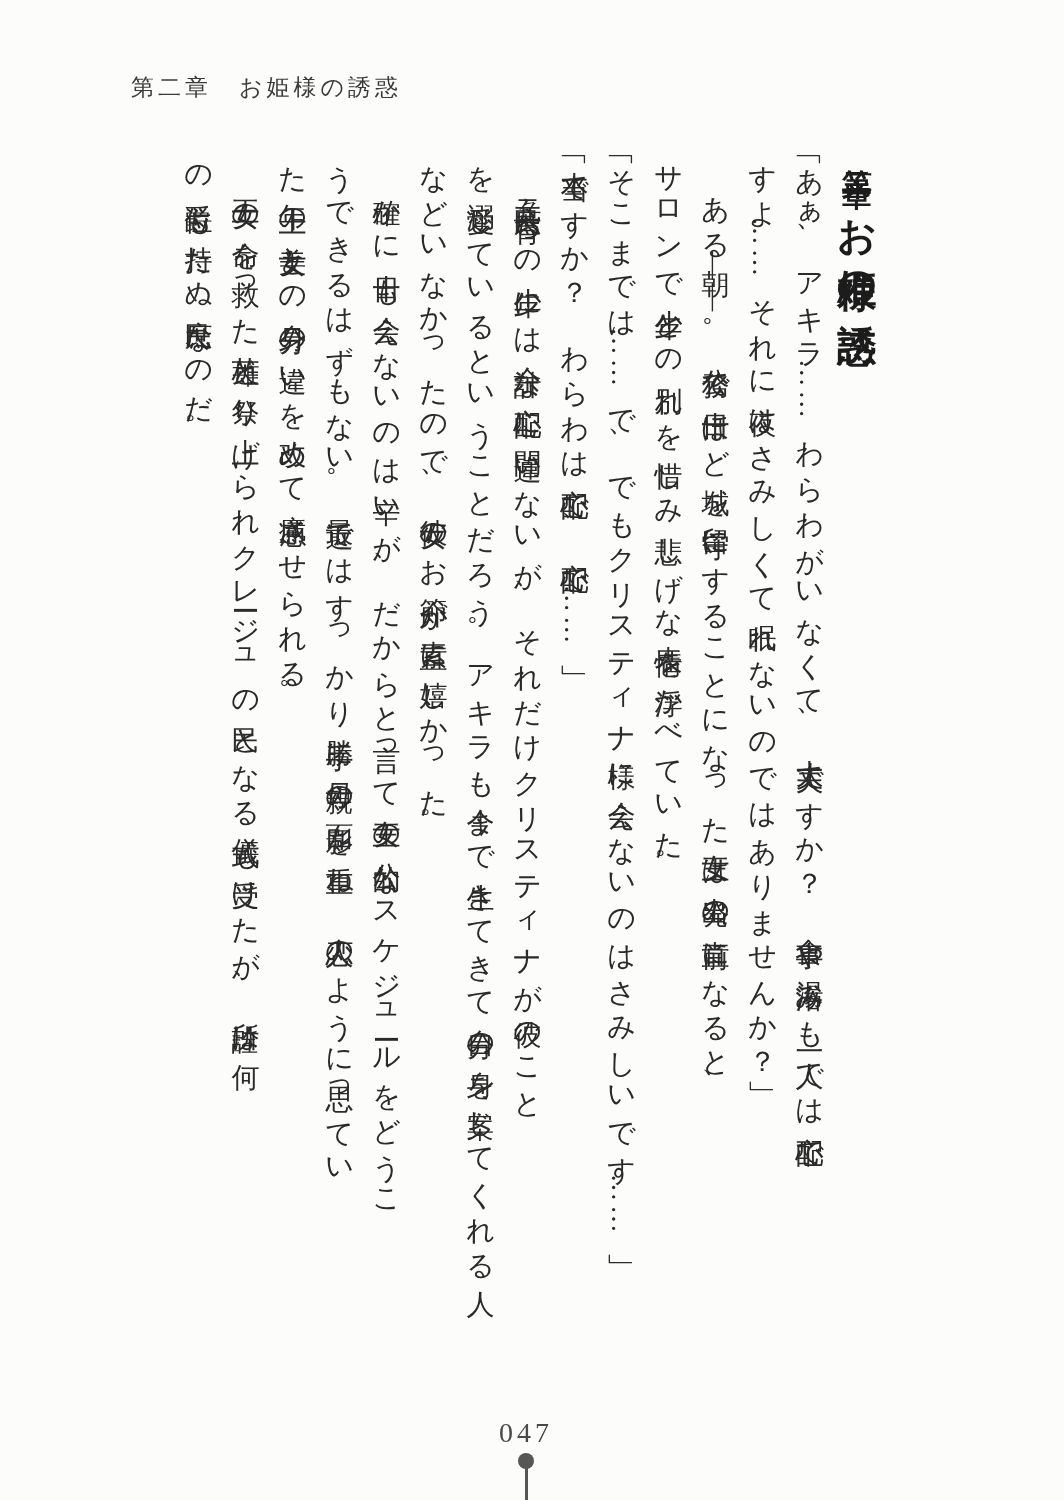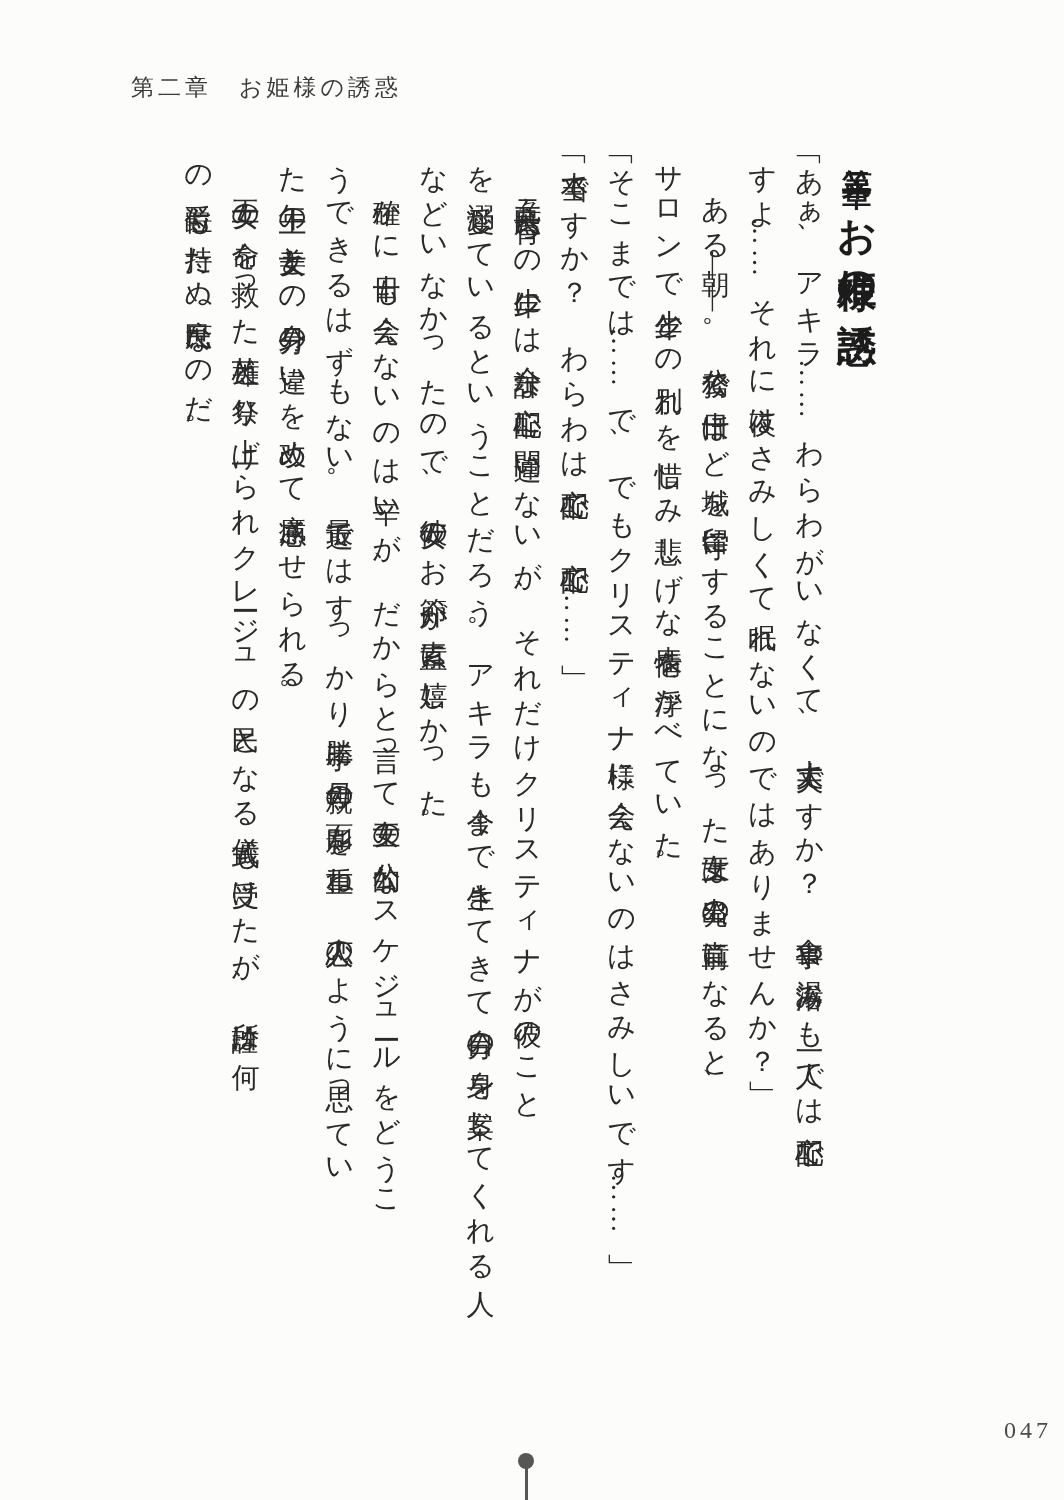--- a/index.html
+++ b/index.html
@@ -55,22 +55,22 @@
   .tcol {
     font-size: 28px;
     line-height: 47px;
     letter-spacing: 3.5px;
     color: #2a2a2a;
   }
   
   .page-number {
     position: absolute;
     top: 1417px; left: 0; right: 12px;
-    text-align: right;
-    font-size: 24px;
+    text-align: center;
+    font-size: 28px;
     letter-spacing: 4px;
     color: #4a4a4a;
   }
   .orn-dot {
     position: absolute;
     left: 518px; top: 1453px;
     width: 16px; height: 16px;
     border-radius: 50%;
     background: #565656;
   }

